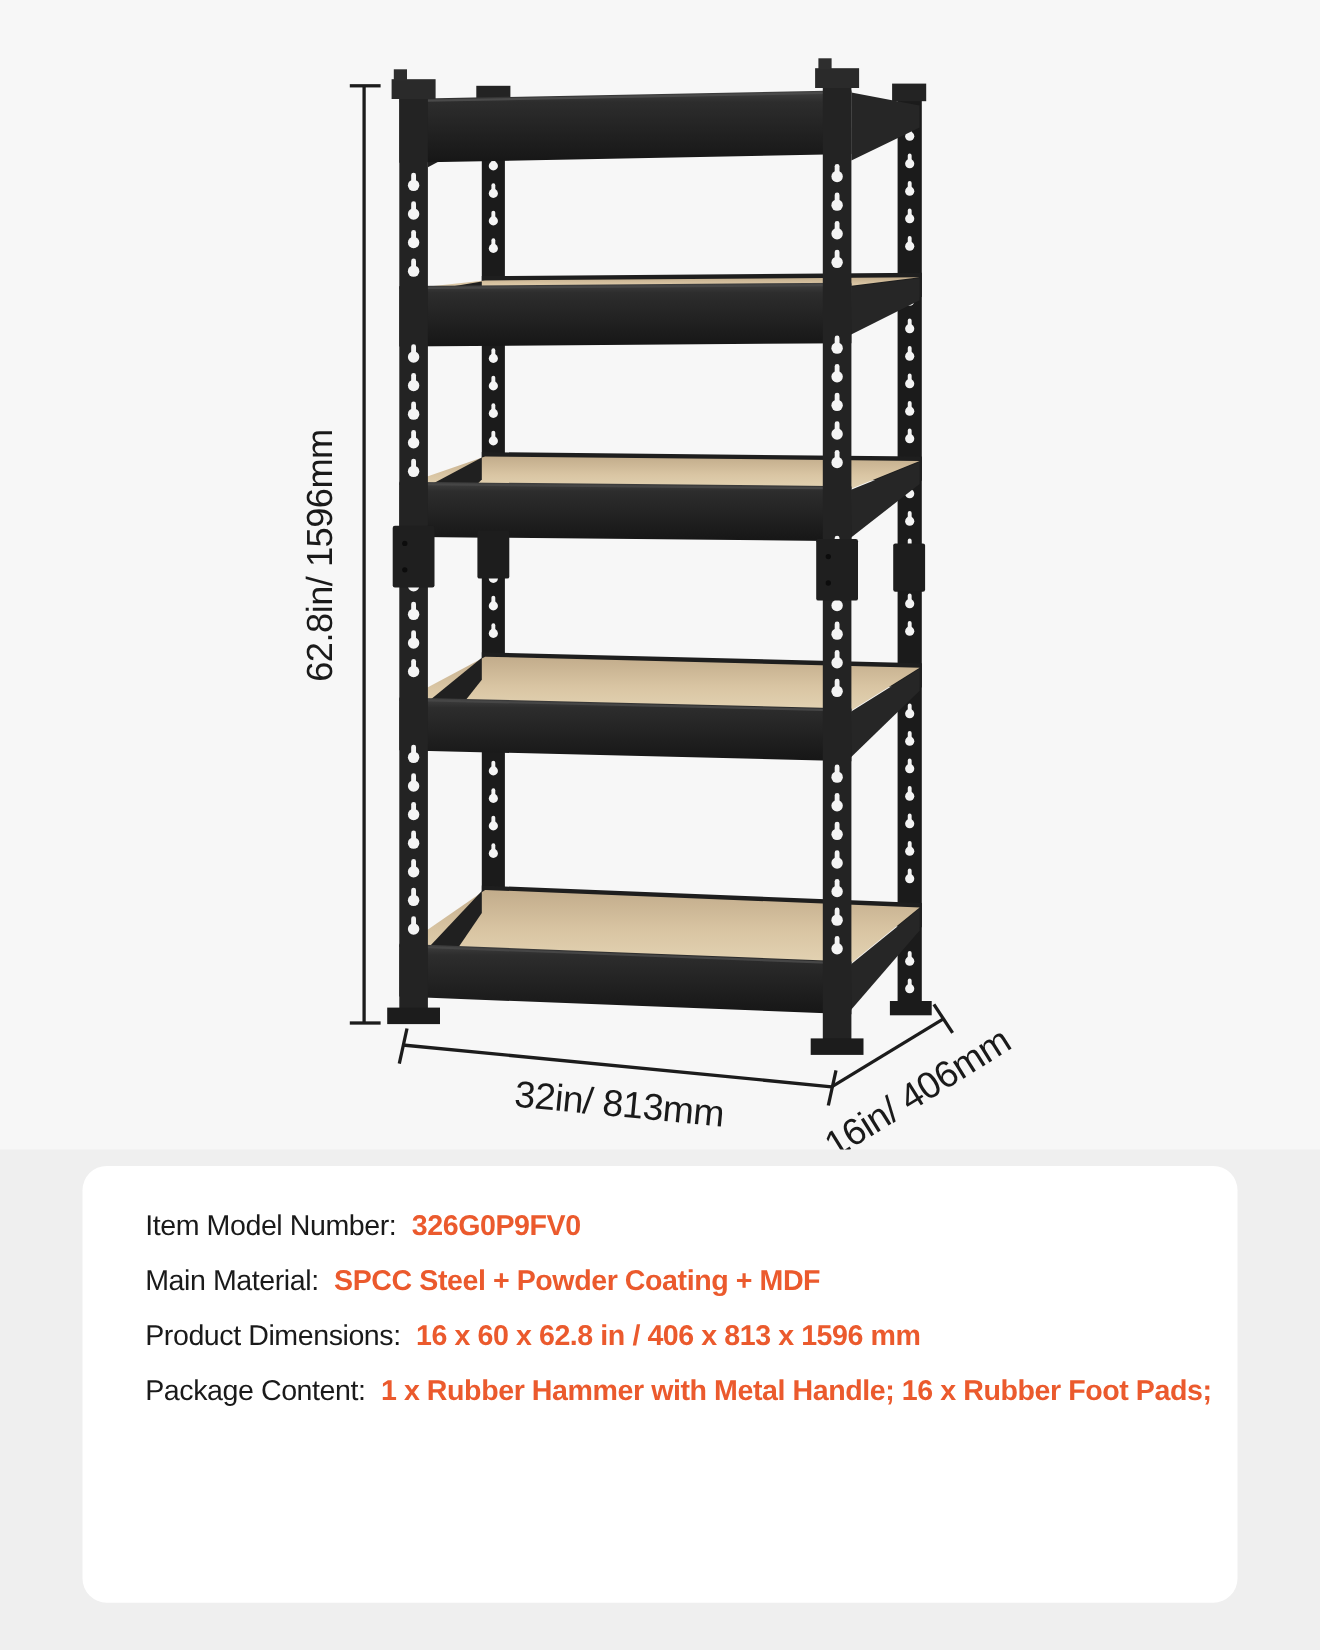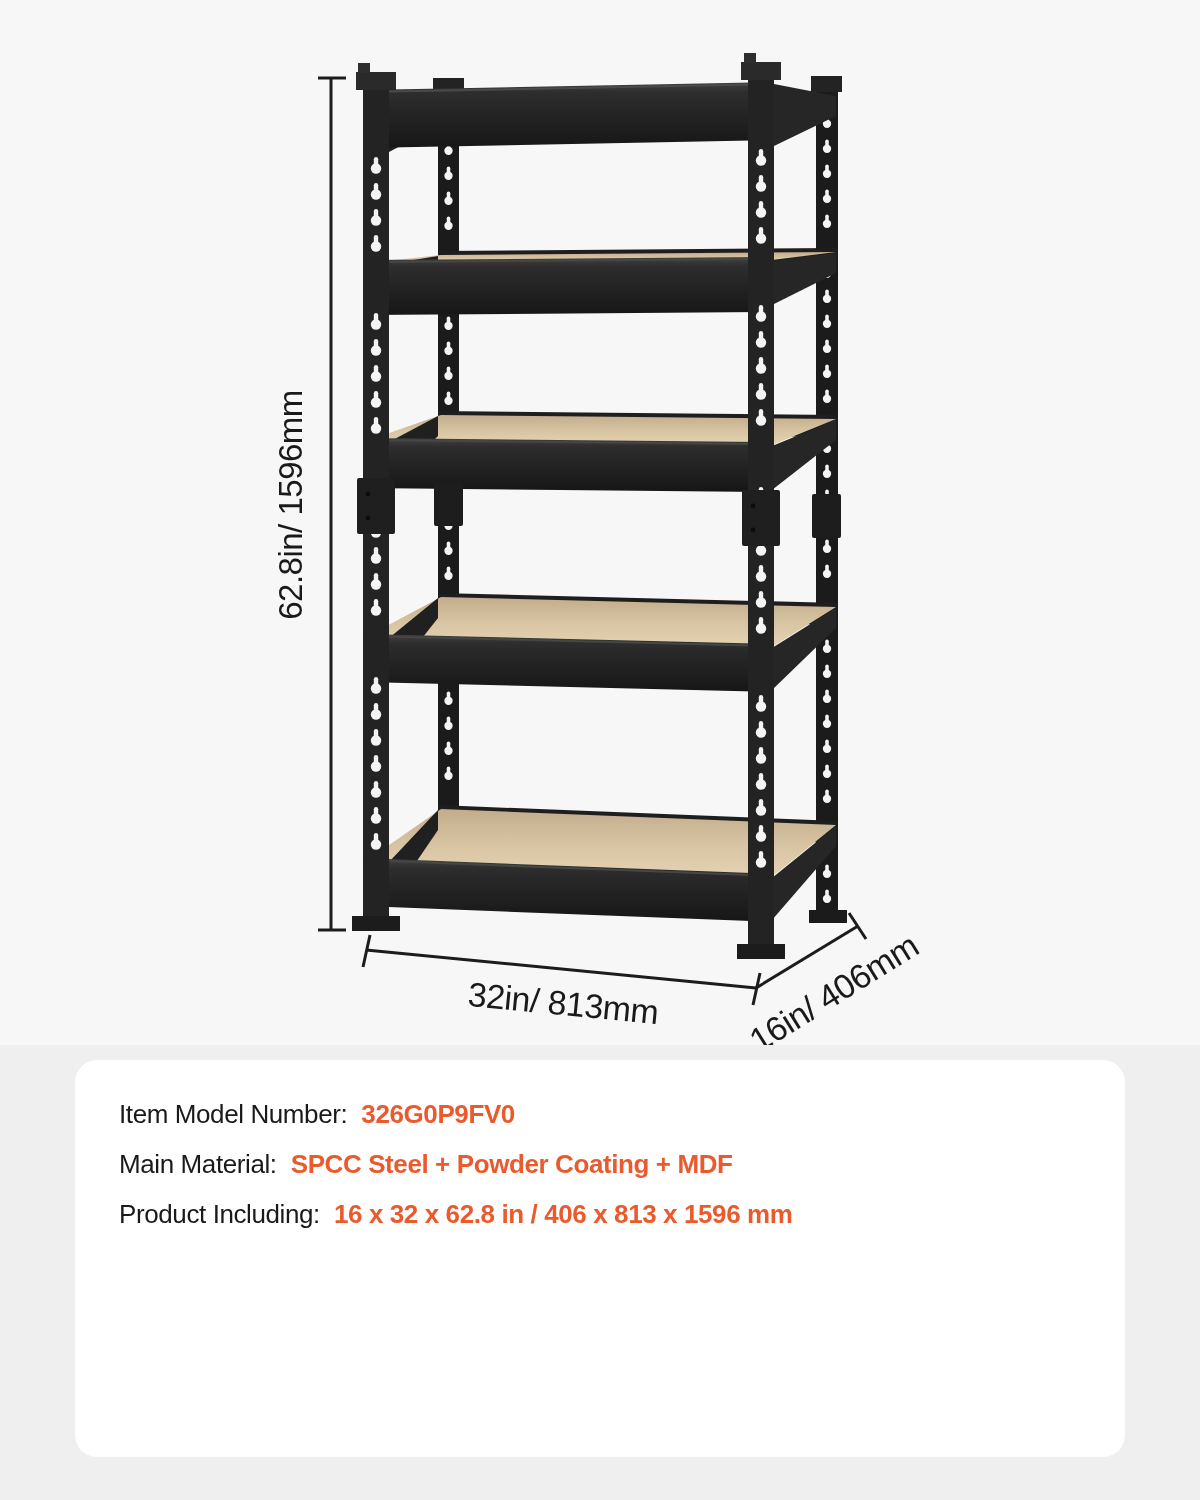--- a/index.html
+++ b/index.html
@@ -33,21 +33,21 @@
     position:absolute;left:0;top:1045px;
     width:1200px;height:455px;
     background:var(--bg-bottom);
   }
   .spec-card{
     position:absolute;left:75px;top:1060px;
     width:1050px;height:397px;
     background:var(--card);
     border-radius:22px;
     box-sizing:border-box;
-    padding:29px 55px 0 44px;
+    padding:29px 55px 0 57px;
   }
   .spec-row{
     height:50px;line-height:50px;
     font-size:26px;letter-spacing:-0.4px;
     white-space:nowrap;
     color:var(--ink);
   }
   .spec-label{
     font-weight:400;color:var(--ink);
     margin-right:14px;
@@ -282,17 +282,18 @@
     <text class="dim-text" transform="translate(302,505) rotate(-90)" text-anchor="middle" font-size="33">62.8in/ 1596mm</text>
     <text class="dim-text" transform="translate(562,1015) rotate(5.5)" text-anchor="middle" font-size="34">32in/ 813mm</text>
     <text class="dim-text" transform="translate(840,1003) rotate(-32)" text-anchor="middle" font-size="34">16in/ 406mm</text>
   </svg>
 
   <div class="bottom-band"></div>
   <section class="spec-card">
     <div>
         <div class="spec-row"><span class="spec-label">Item Model Number:</span><span class="spec-value">326G0P9FV0</span></div>
         <div class="spec-row"><span class="spec-label">Main Material:</span><span class="spec-value">SPCC Steel + Powder Coating + MDF</span></div>
-        <div class="spec-row"><span class="spec-label">Product Including:</span><span class="spec-value">16 x 32 x 62.8 in / 406 x 813 x 1596 mm</span></div>
+        <div class="spec-row"><span class="spec-label">Product Dimensions:</span><span class="spec-value">16 x 60 x 62.8 in / 406 x 813 x 1596 mm</span></div>
+        <div class="spec-row"><span class="spec-label">Package Content:</span><span class="spec-value">1 x Rubber Hammer with Metal Handle; 16 x Rubber Foot Pads;</span></div>
       </div>
   </section>
 
 </div>
 
 </body></html>

